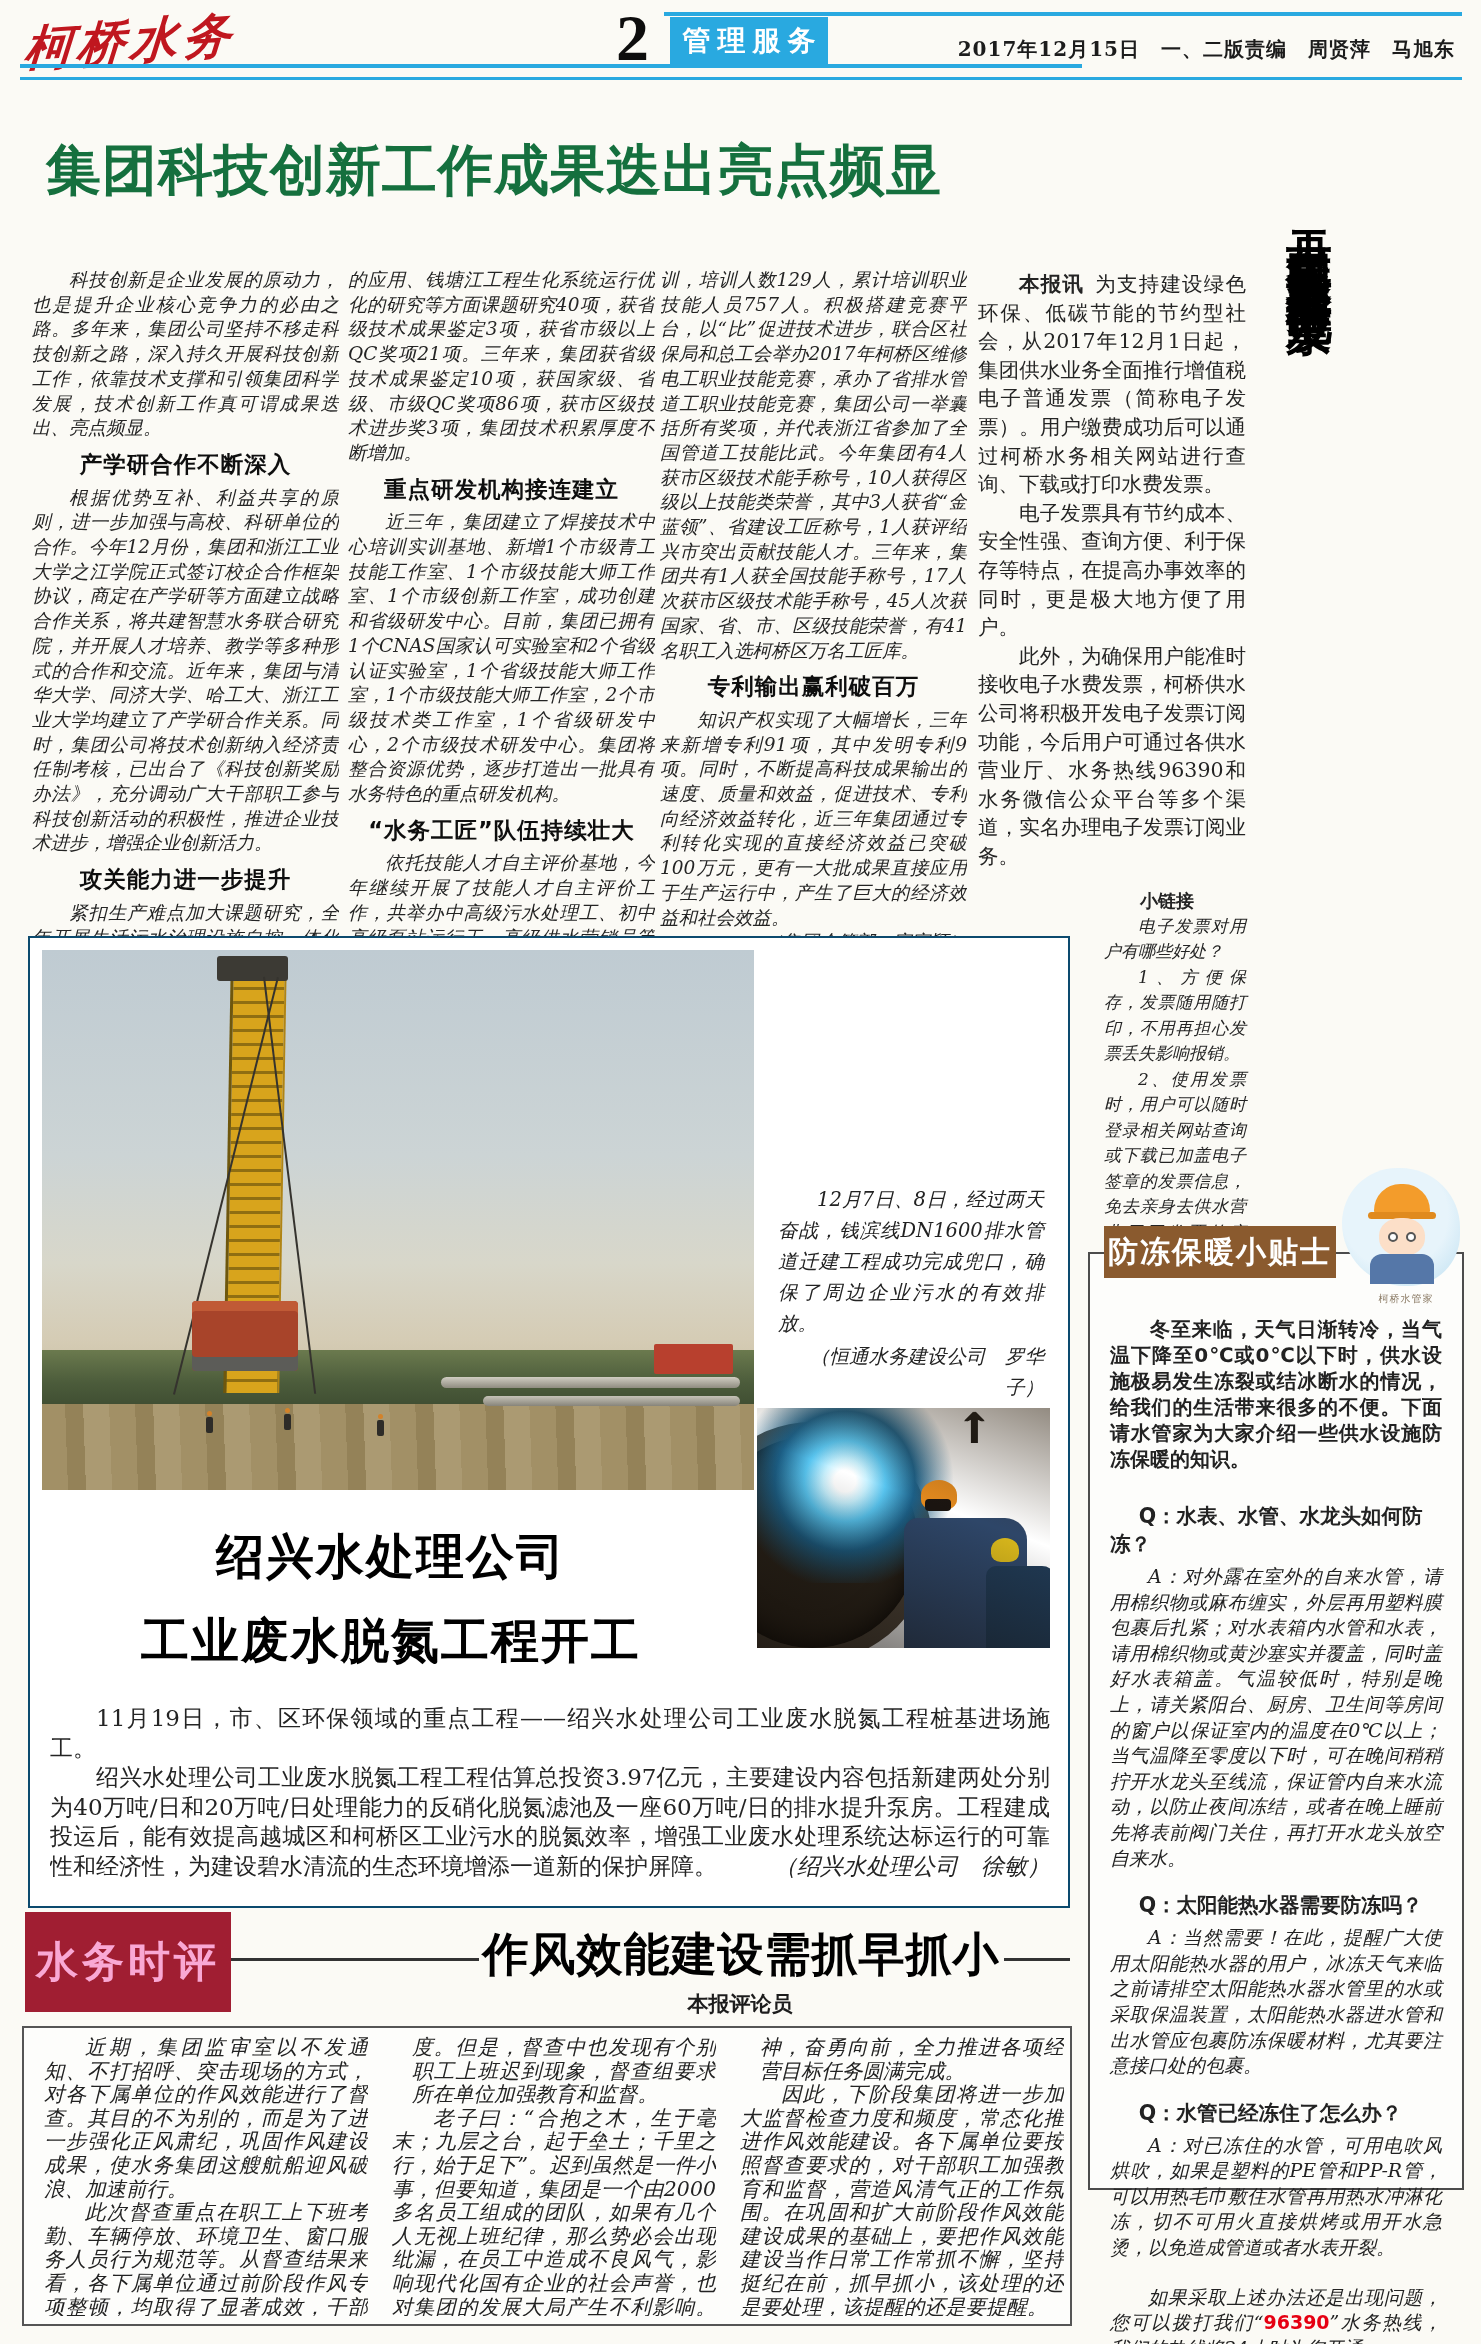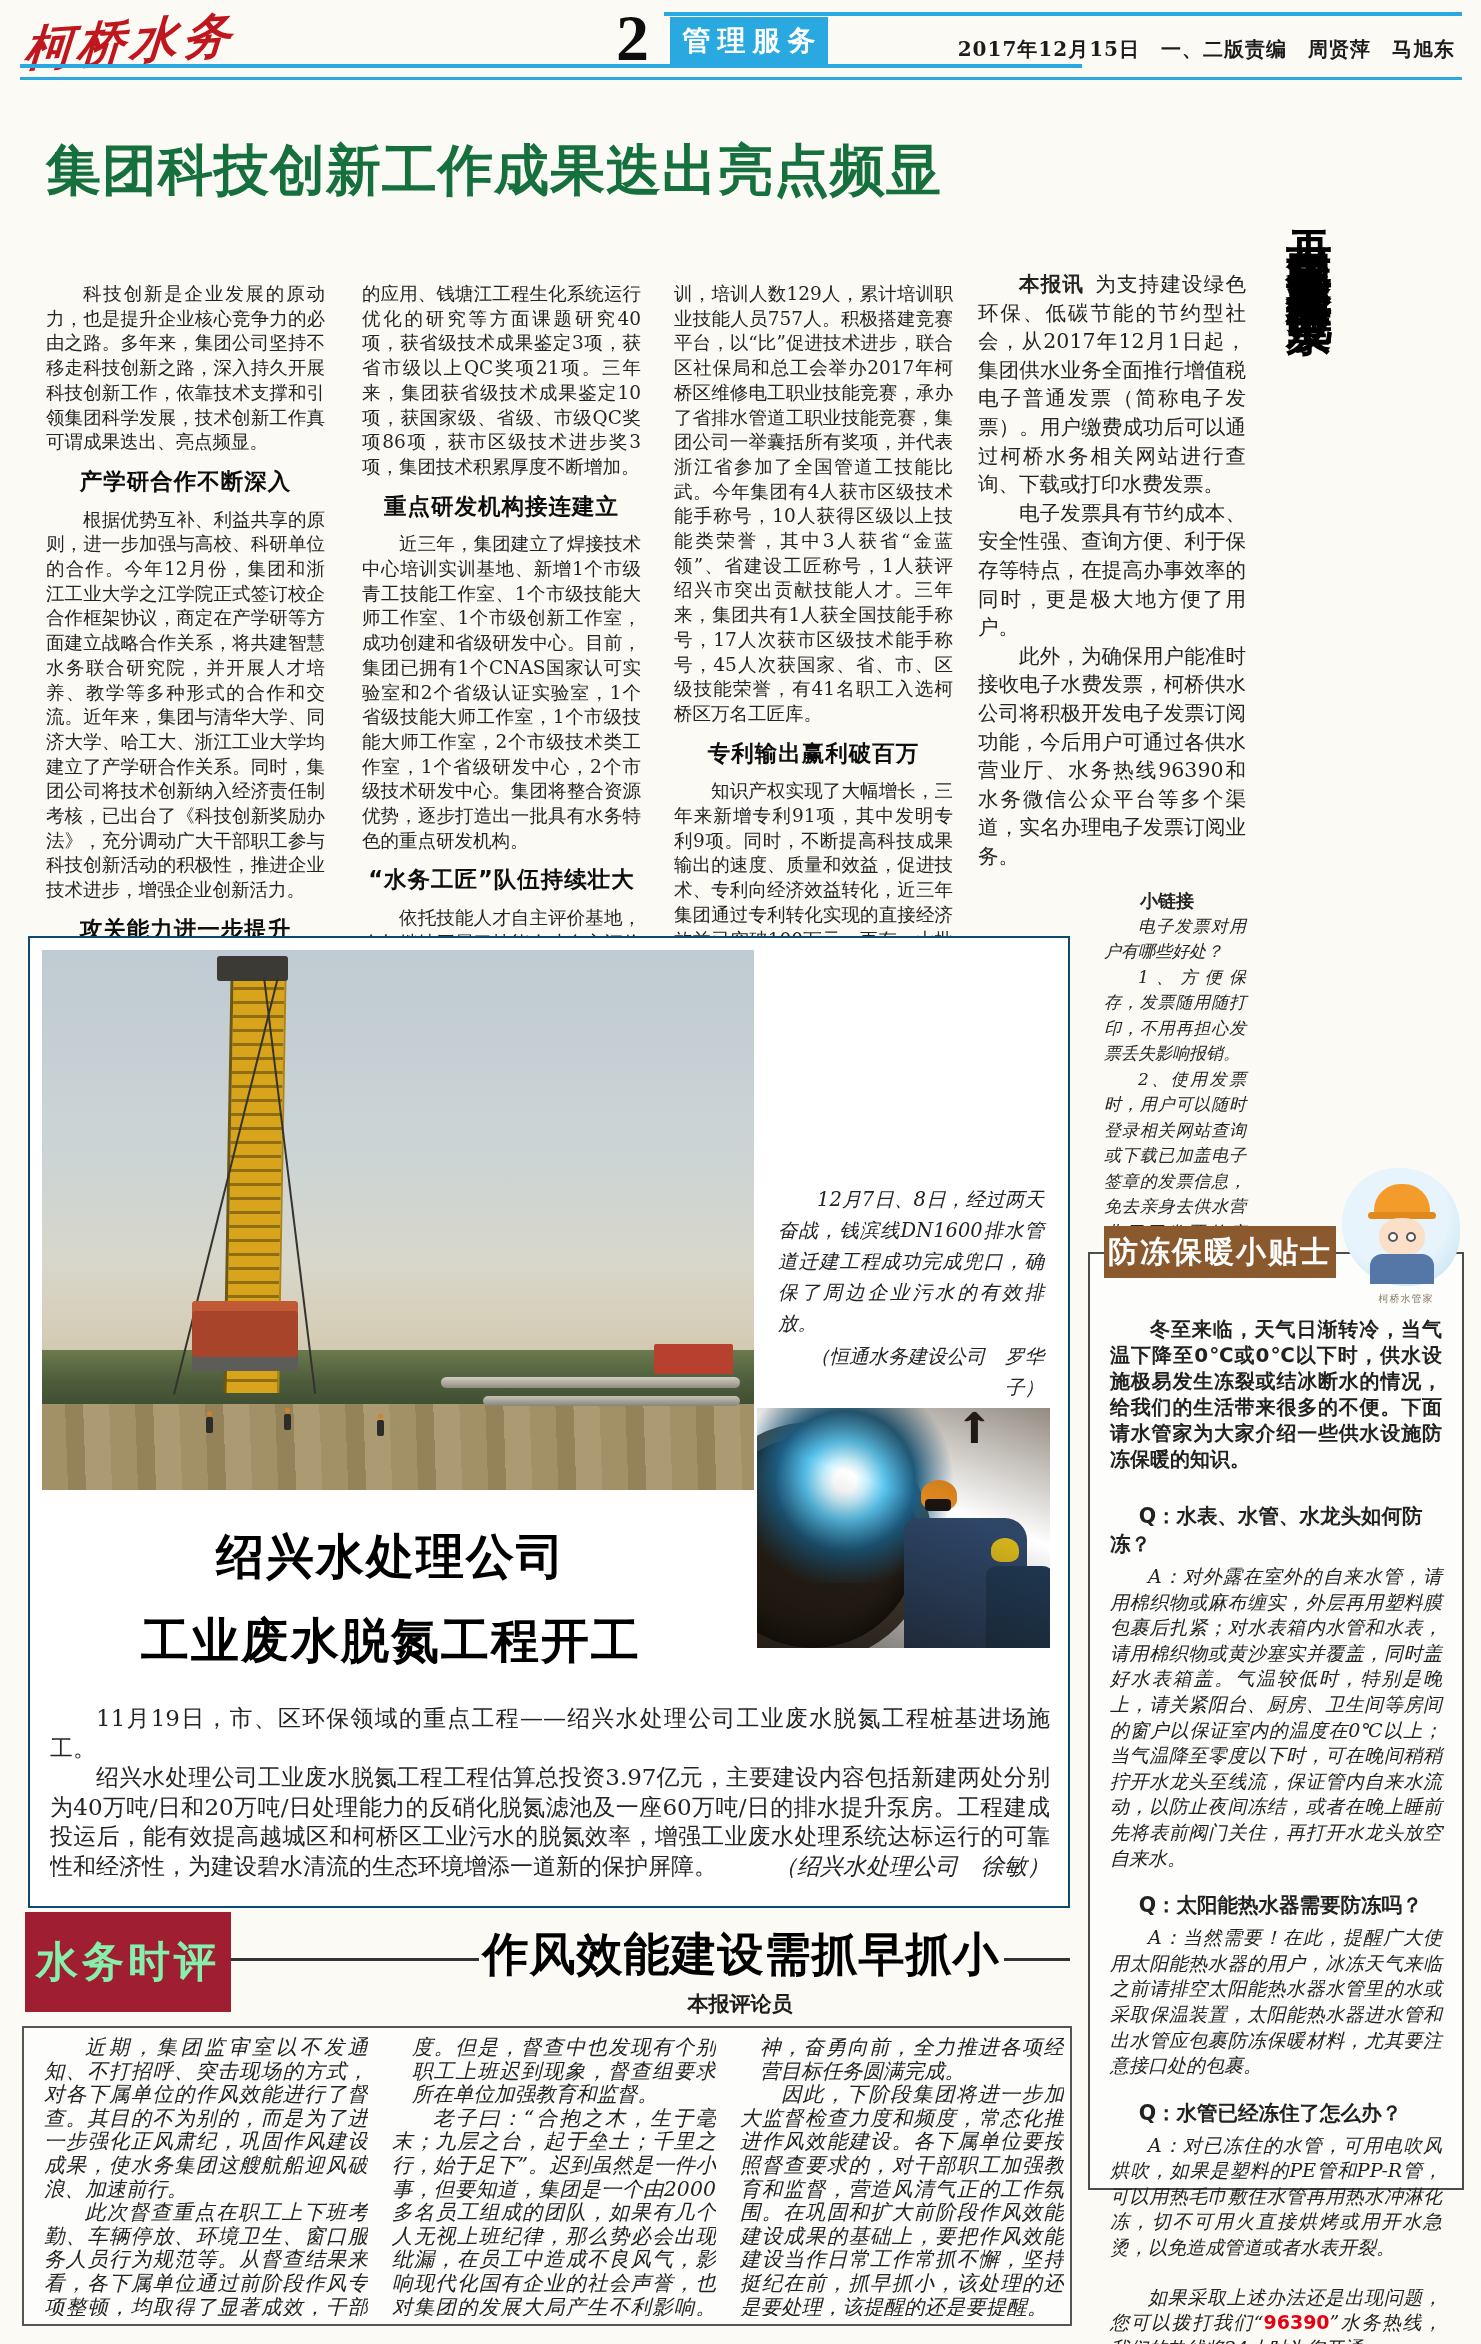--- a/index.html
+++ b/index.html
@@ -22,21 +22,21 @@
             font-family:"DejaVu Sans","Liberation Sans",sans-serif;}
   .date-line{right:26px;top:36px;font-size:20px;font-weight:bold;letter-spacing:1px;}
 
   
   .main-headline{left:46px;top:134px;width:925px;font-size:55px;font-weight:900;color:#15703e;
             font-family:"DejaVu Sans","Liberation Sans",sans-serif;letter-spacing:1px;white-space:nowrap;}
 
   
   .t-col{top:268px;width:307px;height:668px;font-size:18.5px;line-height:24.7px;
          text-align:justify;overflow:hidden;color:#242424;}
-  .t-col p{margin:14px;text-indent:2em;}
+  .t-col p{margin:0;text-indent:2em;font-style:italic;}
   .t-col p.noind{text-indent:0;}
   .t-col h3{margin:11px 0 9px;text-align:center;font-size:22.5px;color:#0e0e0e;
             font-family:"DejaVu Sans","Liberation Sans",sans-serif;font-weight:bold;letter-spacing:1px;}
   .sig-right{text-align:right;text-indent:0 !important;font-style:italic;}
 
   
   .invoice-col{left:978px;top:270px;width:268px;font-size:20.5px;line-height:28.6px;
                text-align:justify;color:#242424;}
   .invoice-col p{margin:0;text-indent:2em;}
   .invoice-col .lead{font-weight:bold;margin-right:0.55em;}
@@ -127,21 +127,21 @@
   .tips-intro{font-size:20px;font-weight:bold;line-height:26px;text-align:justify;text-indent:2em;
       font-family:"DejaVu Sans","Liberation Sans",sans-serif;margin:0 0 30px 0;}
   .tips-q{font-size:20.5px;font-weight:bold;margin:20px 0 6px 0;text-indent:1.4em;
       font-family:"DejaVu Sans","Liberation Sans",sans-serif;}
   .tips-a{font-size:19px;line-height:25.6px;text-align:justify;text-indent:2em;margin:0;font-style:italic;}
   .tips-outro{font-size:19px;line-height:25.6px;text-align:justify;text-indent:2em;margin:24px 0 0 0;font-style:italic;}
   .hotline{color:#e60012;font-weight:bold;font-style:normal;
       font-family:"DejaVu Sans","Liberation Sans",sans-serif;}
 
   
-  .ed-label{left:25px;top:1912px;width:206px;height:100px;background:#a01e32;color:#86efac;
+  .ed-label{left:25px;top:1912px;width:206px;height:100px;background:#a01e32;color:#f9a8d4;
       display:flex;align-items:center;justify-content:center;font-size:42px;font-weight:bold;
       letter-spacing:4px;font-family:"DejaVu Sans","Liberation Sans",sans-serif;}
   .ed-rule-l{left:231px;top:1958px;width:248px;height:3px;background:#333;}
   .ed-rule-r{left:1004px;top:1958px;width:66px;height:3px;background:#333;}
   .ed-headline{left:480px;top:1924px;width:522px;text-align:center;font-size:46px;font-weight:900;
       color:#000;white-space:nowrap;letter-spacing:1px;}
   .ed-byline{left:540px;top:1990px;width:400px;text-align:center;font-size:21px;font-weight:bold;}
   .ed-frame{left:22px;top:2026px;width:1050px;height:300px;border:2px solid #555;
       box-sizing:border-box;background:#fdfdfb;}
   .ed-col{top:2036px;width:324px;height:280px;font-size:20.5px;line-height:23.6px;

